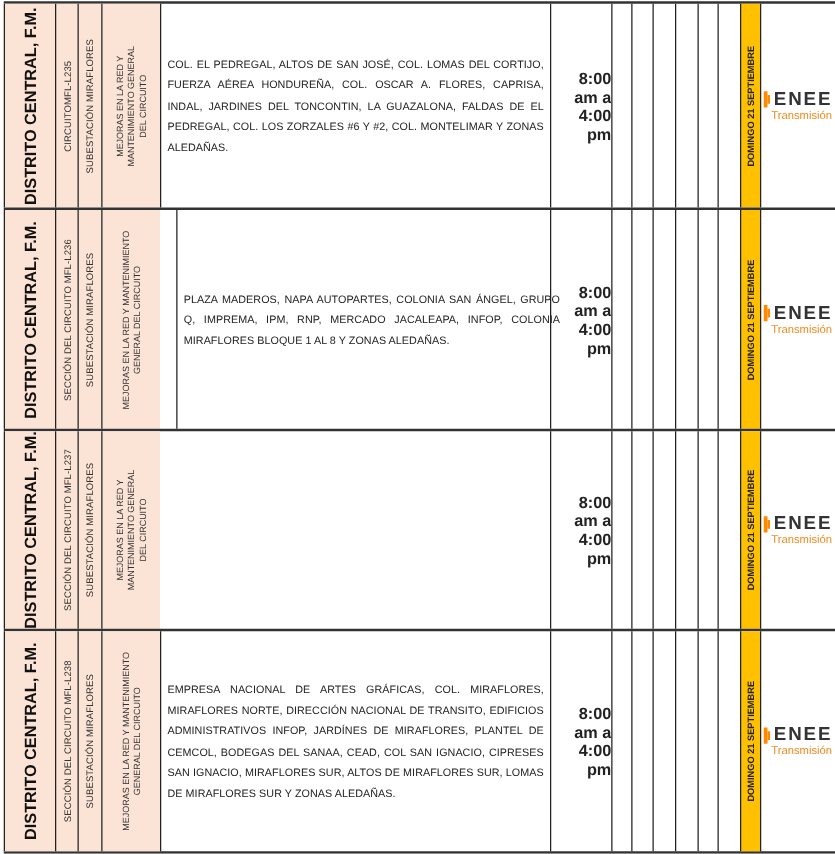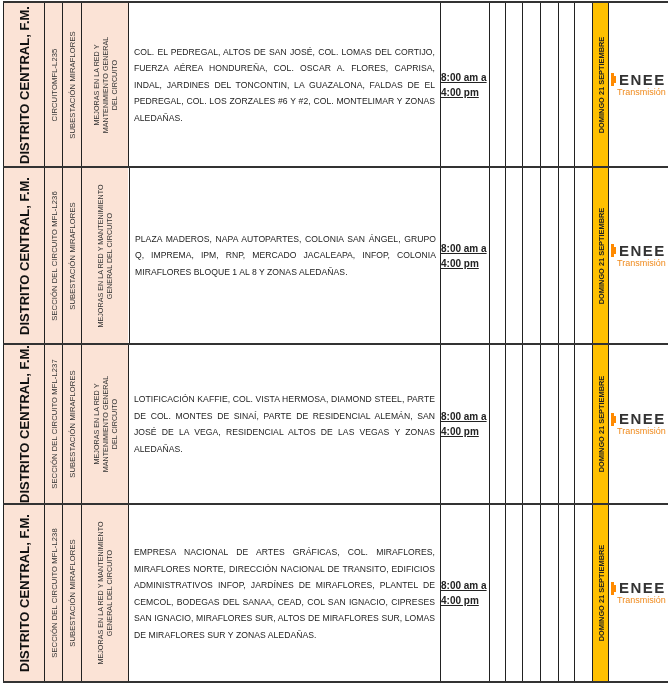--- a/index.html
+++ b/index.html
@@ -8,21 +8,21 @@
     .row { position: absolute; left: 0; width: 668px; border-top: 2px solid #333; box-sizing: border-box; }
     .row.last { border-bottom: 2px solid #333; }
     .cell { position: absolute; top: 0; bottom: 0; box-sizing: border-box; border-left: 1.5px solid #222; overflow: hidden; }
     .pink { background: #fbe3d6; }
     .yellow { background: #ffc000; }
     .vert { position: absolute; left: 50%; top: 50%; transform: translate(-50%, -50%) rotate(-90deg); white-space: nowrap; text-align: center; }
     .district { font-weight: bold; font-size: 13px; color: #111; }
     .small { font-size: 7.6px; color: #333; letter-spacing: 0.1px; }
     .desc { font-size: 7.2px; line-height: 9px; color: #333; white-space: normal; width: 150px; }
     .areas { position: absolute; left: 5px; right: 5px; top: 50%; transform: translateY(-50%); font-size: 8.6px; line-height: 16.5px; color: #222; text-align: justify; letter-spacing: 0.05px; }
-    .time { position: absolute; left: 0; right: 0; top: 50%; transform: translateY(-50%); text-align: left; font-size: 10px; font-weight: bold; line-height: 15px; color: #222; text-decoration: underline; }
+    .time { position: absolute; left: 0; right: 0; top: 50%; transform: translateY(-50%); text-align: right; font-size: 13px; font-weight: bold; line-height: 15px; color: #222; }
     .date { font-size: 7.4px; font-weight: bold; color: #222; }
     .logo { position: absolute; left: 2px; top: 50%; transform: translateY(-50%); width: 64px; }
     .logo-top { display: flex; align-items: center; }
     .logo-mark { width: 3px; height: 13px; background: #ff8a00; margin-right: 2px; position: relative; }
     .logo-mark::after { content: ""; position: absolute; left: 3px; top: 3px; width: 2px; height: 7px; background: #ff8a00; }
     .logo-word { font-size: 15px; font-weight: bold; color: #333; letter-spacing: 1.5px; line-height: 14px; margin-left: 3px; }
     .logo-sub { font-size: 9px; color: #f08a1c; margin-left: 6px; line-height: 10px; }
   </style>
 </head>
 <body>
@@ -84,21 +84,21 @@
     </div>
     <div class="cell pink" style="left:59px;width:19px;">
       <div class="vert small">SUBESTACIÓN MIRAFLORES</div>
     </div>
     <div class="cell pink" style="left:78px;width:47px;">
       <div class="vert desc" style="width:160px;">
         <div>MEJORAS EN LA RED Y MANTENIMIENTO</div>
         <div>GENERAL DEL CIRCUITO</div>
       </div>
     </div>
-    <div class="cell" style="left:126px;width:312px;padding-left:16px;">
+    <div class="cell" style="left:138px;width:312px;padding-left:16px;">
       <div class="areas">PLAZA MADEROS, NAPA AUTOPARTES, COLONIA SAN ÁNGEL, GRUPO Q, IMPREMA, IPM, RNP, MERCADO JACALEAPA, INFOP, COLONIA MIRAFLORES BLOQUE 1 AL 8 Y ZONAS ALEDAÑAS.</div>
     </div>
     <div class="cell" style="left:437px;width:49px;">
       <div class="time">
         <div>8:00 am a</div>
         <div>4:00 pm</div>
       </div>
     </div>
     <div class="cell" style="left:486px;width:16px;"></div>
     <div class="cell" style="left:502px;width:17px;"></div>
@@ -130,23 +130,20 @@
     <div class="cell pink" style="left:59px;width:19px;">
       <div class="vert small">SUBESTACIÓN MIRAFLORES</div>
     </div>
     <div class="cell pink" style="left:78px;width:47px;">
       <div class="vert desc">
         <div>MEJORAS EN LA RED Y</div>
         <div>MANTENIMIENTO GENERAL</div>
         <div>DEL CIRCUITO</div>
       </div>
     </div>
-    <div class="cell" style="left:125px;width:312px;">
-      <div class="areas">LOTIFICACIÓN KAFFIE, COL. VISTA HERMOSA, DIAMOND STEEL, PARTE DE COL. MONTES DE SINAÍ, PARTE DE RESIDENCIAL ALEMÁN, SAN JOSÉ DE LA VEGA, RESIDENCIAL ALTOS DE LAS VEGAS Y ZONAS ALEDAÑAS.</div>
-    </div>
     <div class="cell" style="left:437px;width:49px;">
       <div class="time">
         <div>8:00 am a</div>
         <div>4:00 pm</div>
       </div>
     </div>
     <div class="cell" style="left:486px;width:16px;"></div>
     <div class="cell" style="left:502px;width:17px;"></div>
     <div class="cell" style="left:519px;width:18px;"></div>
     <div class="cell" style="left:537px;width:18px;"></div>

